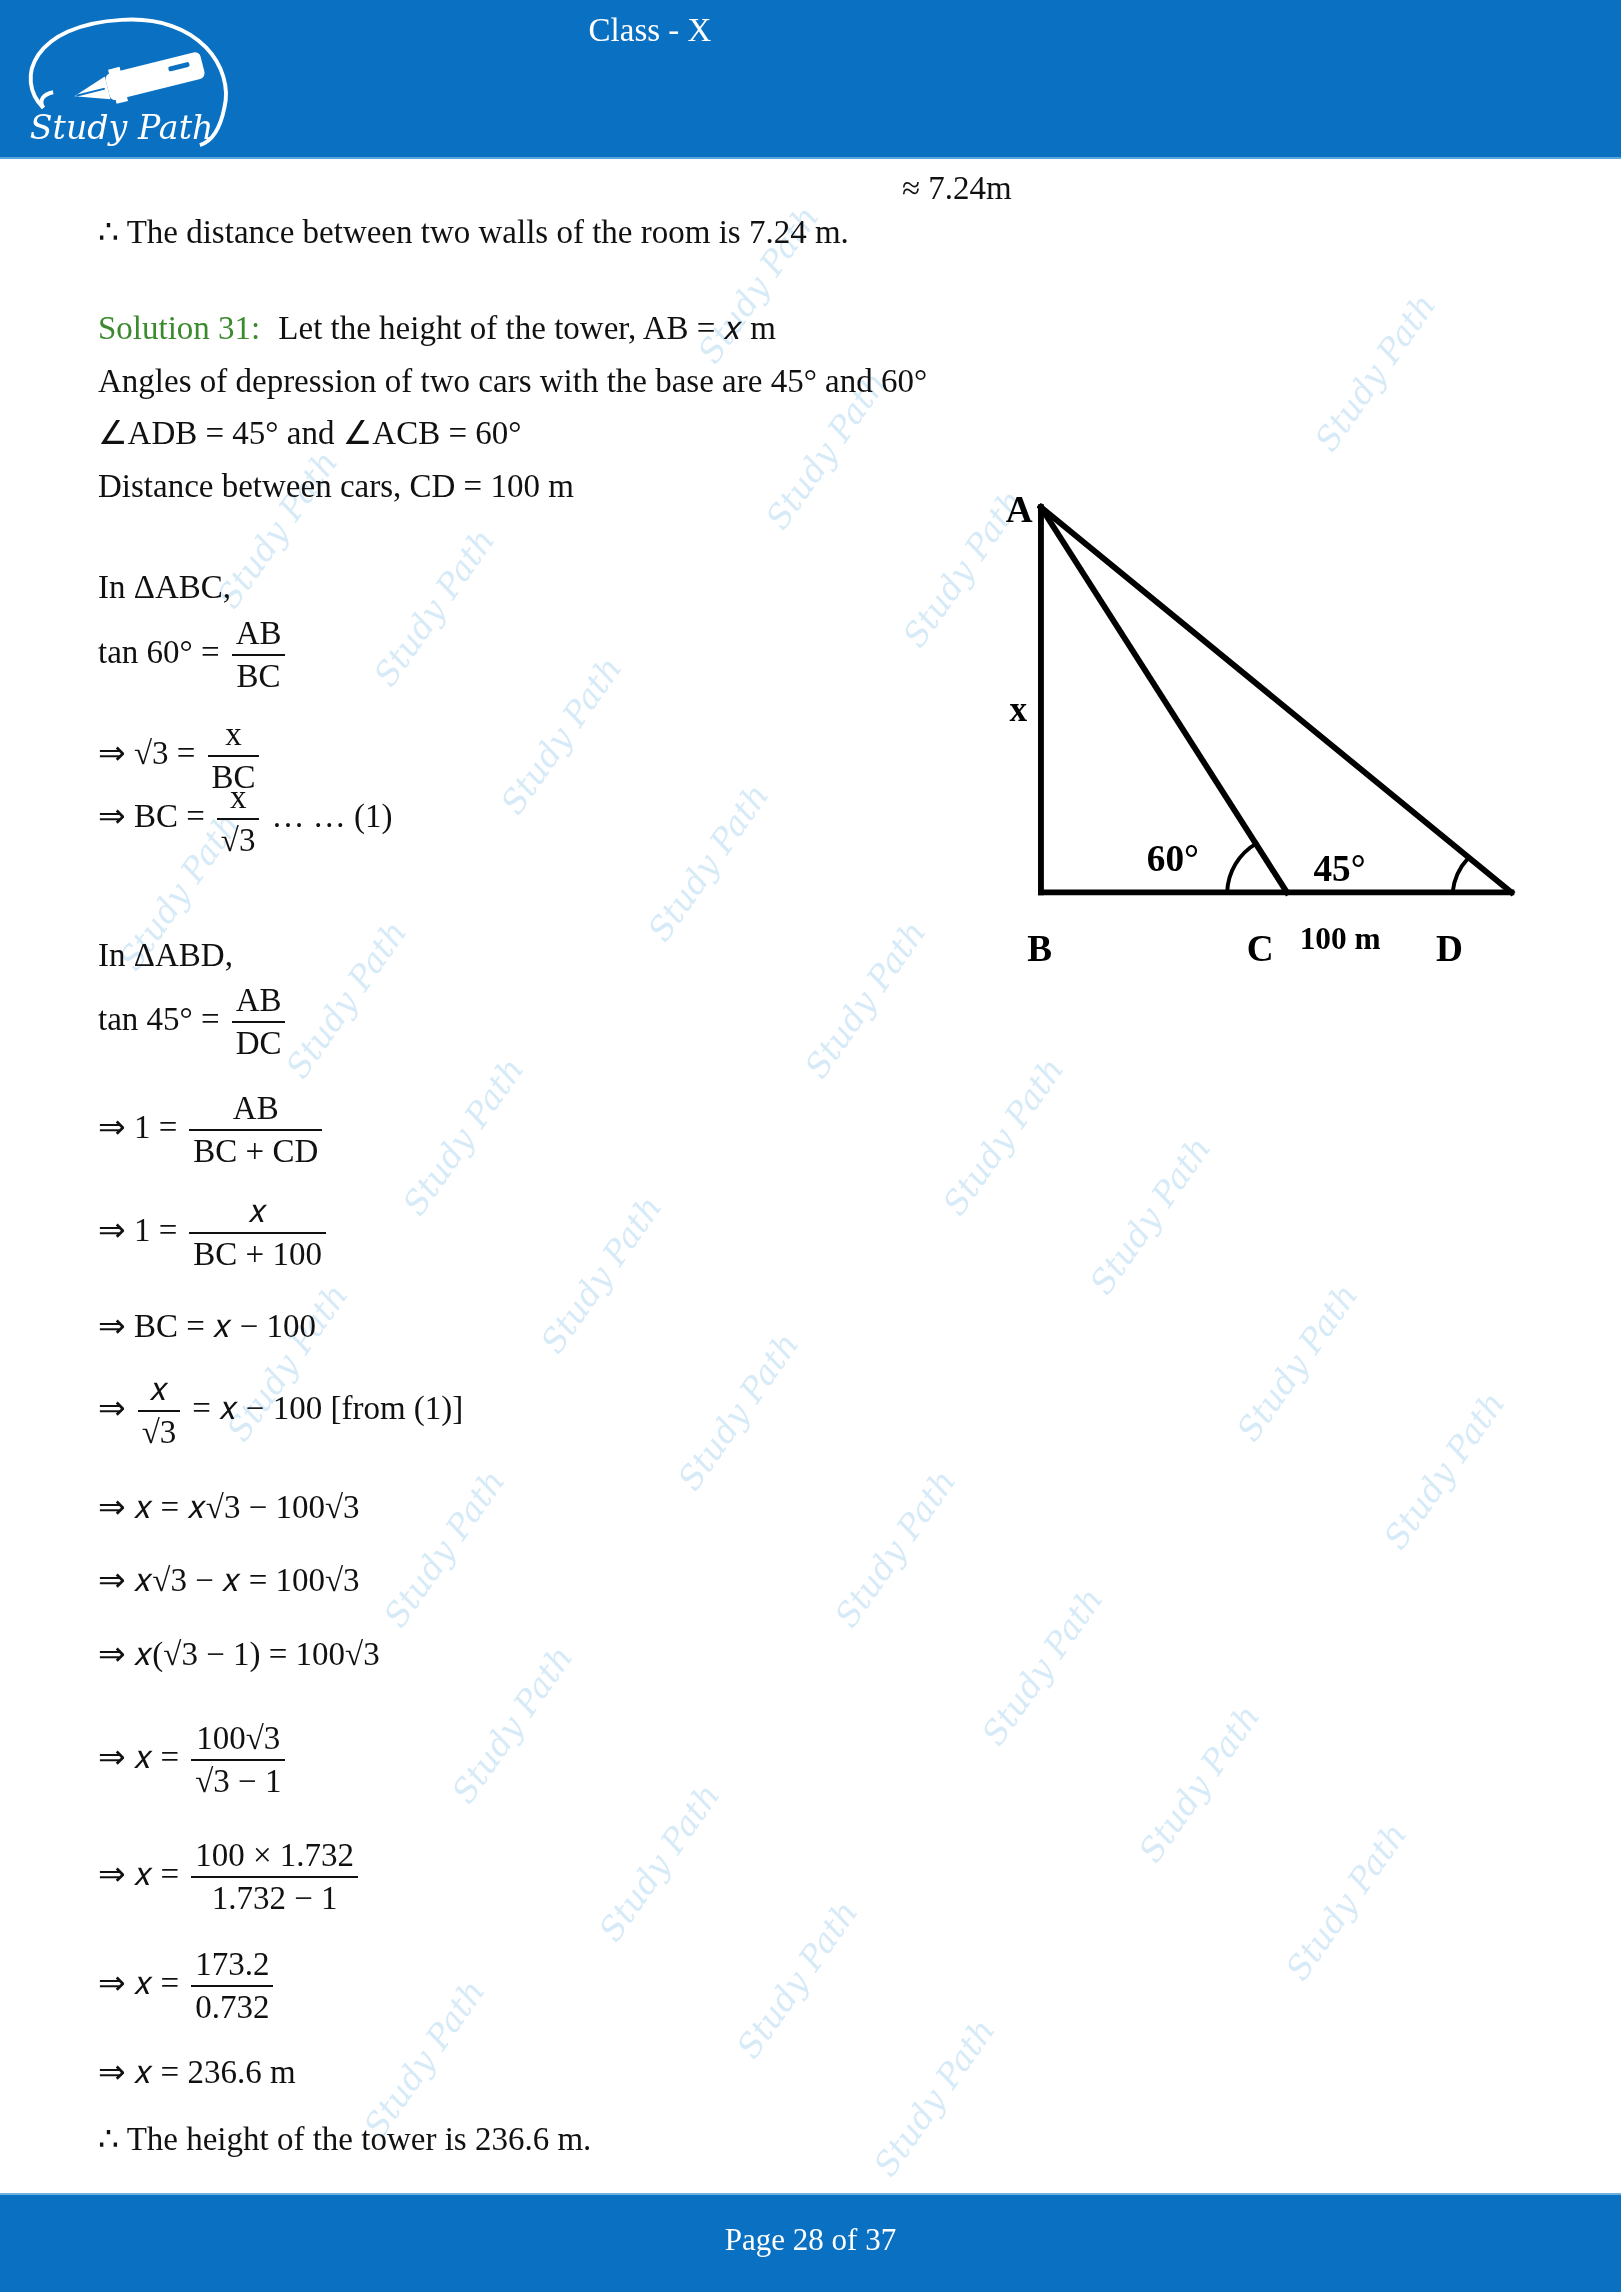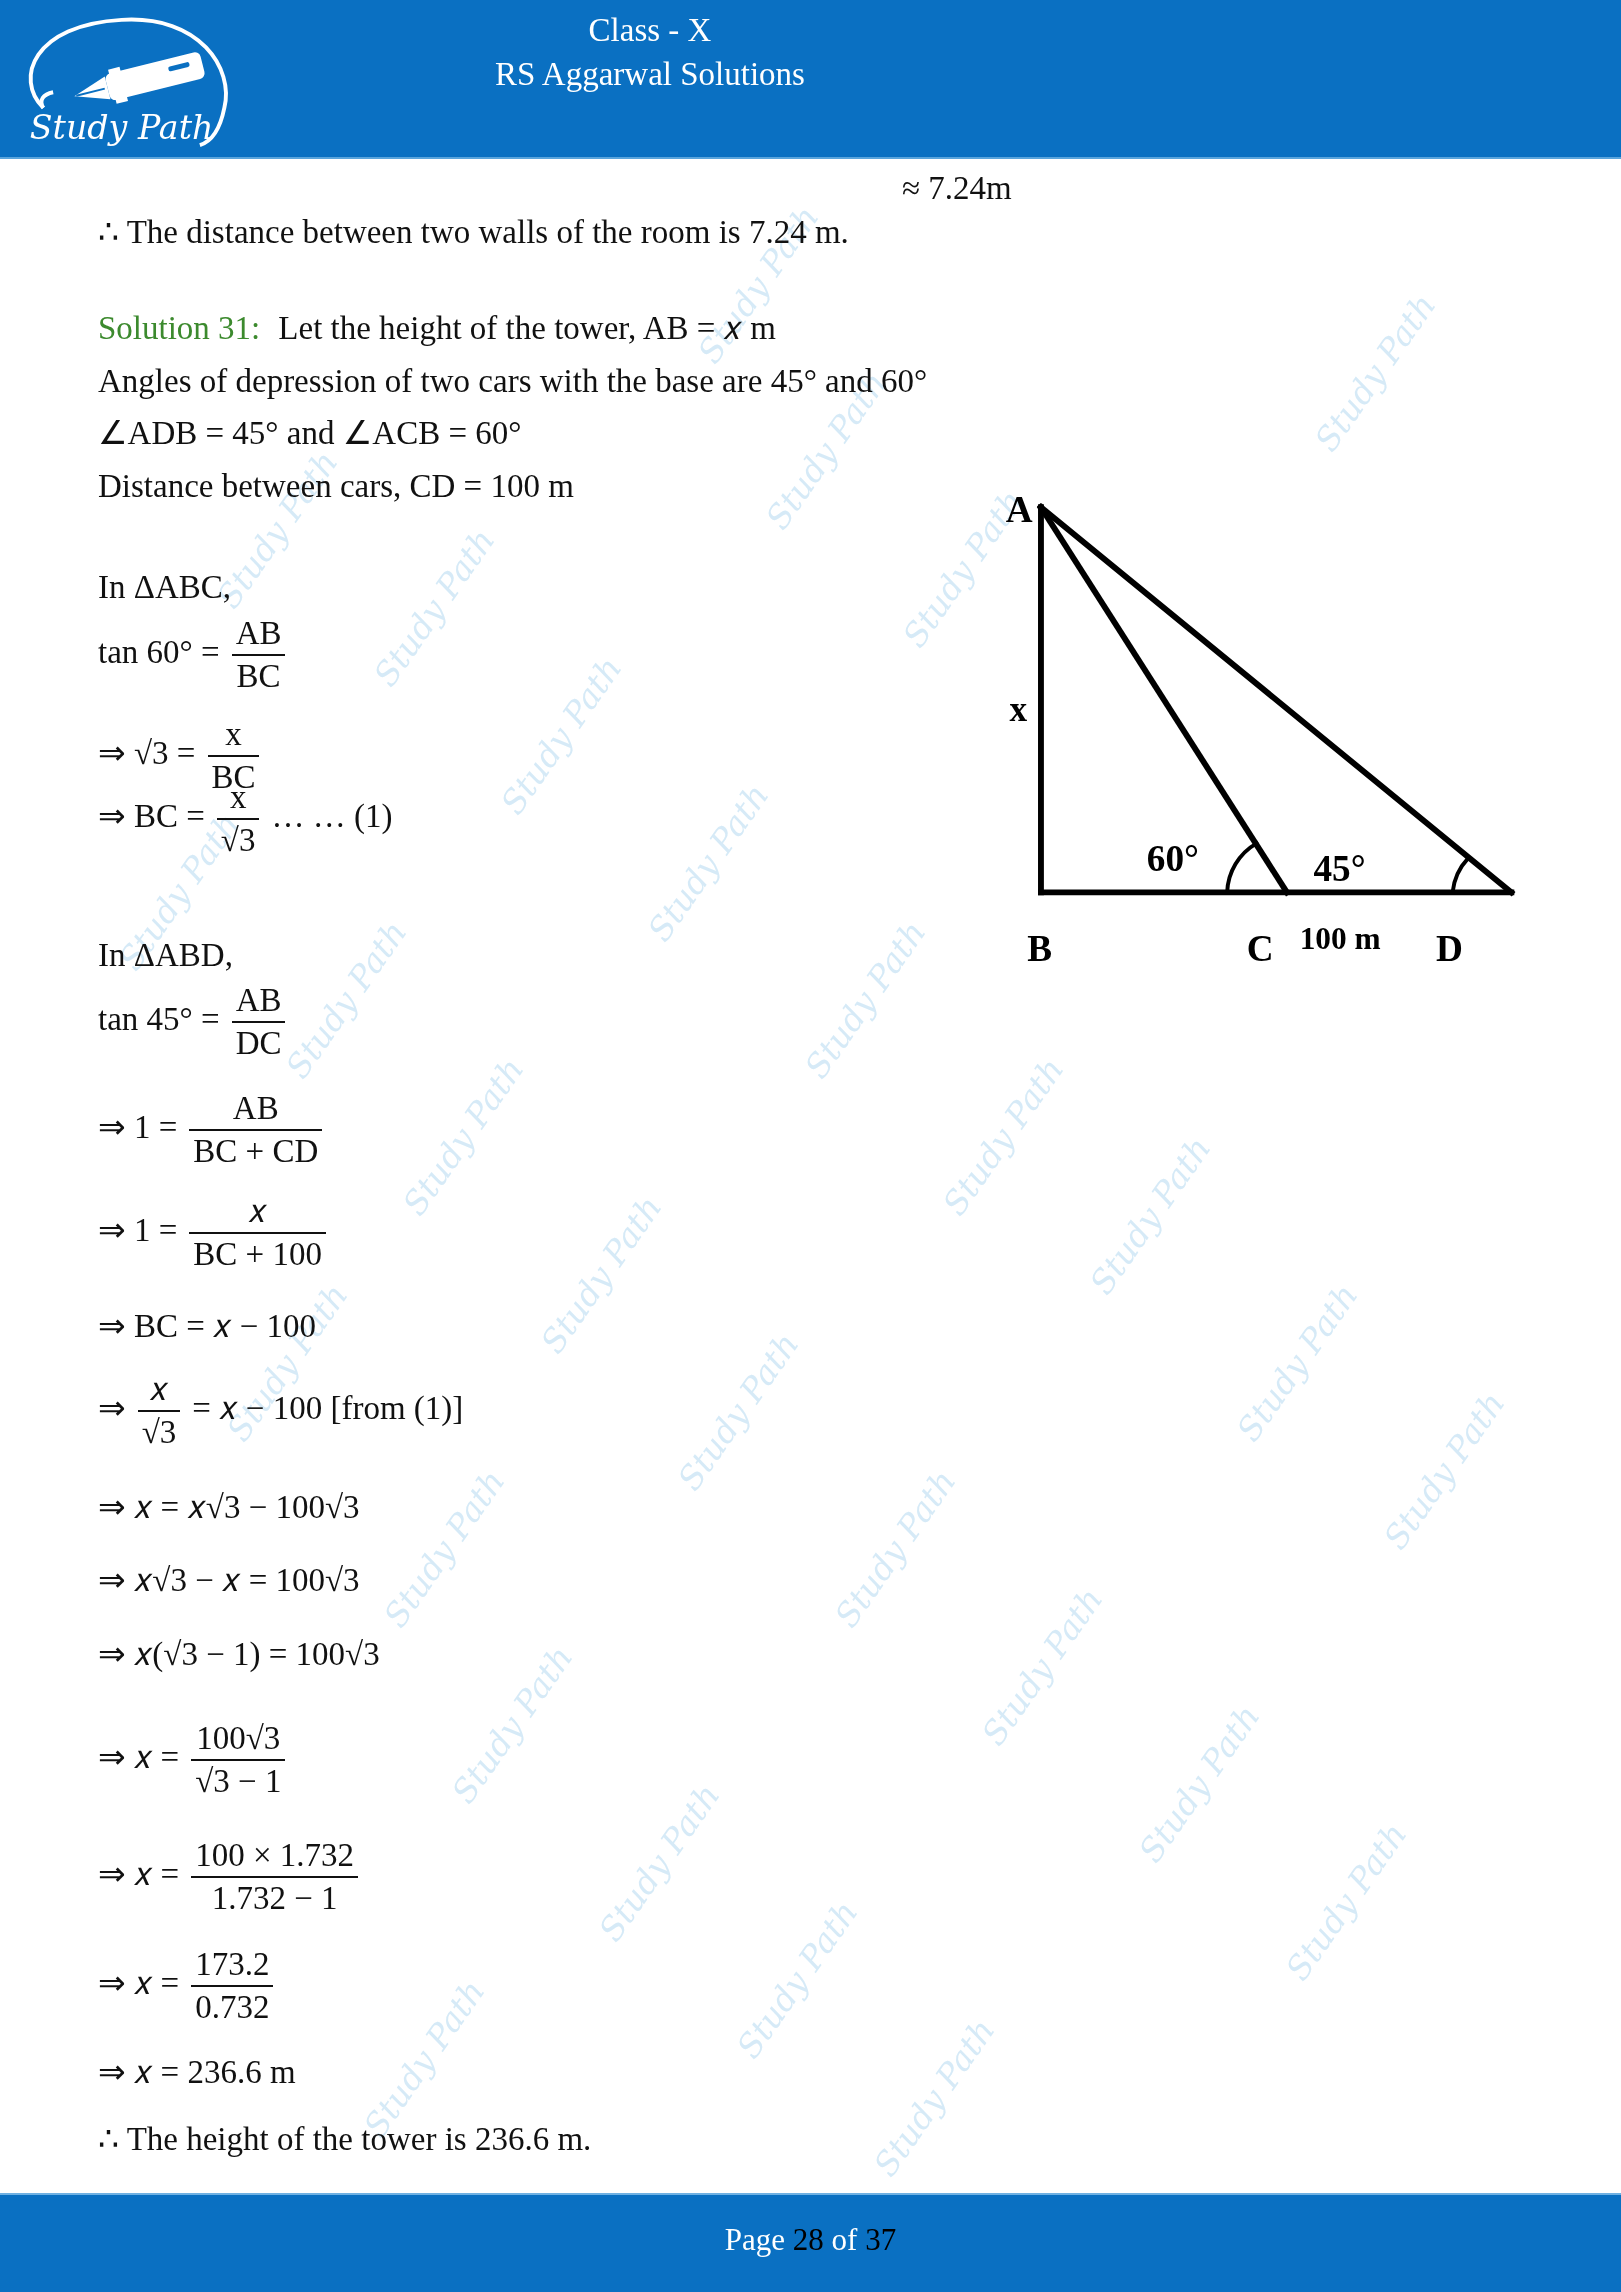--- a/index.html
+++ b/index.html
@@ -21,21 +21,21 @@
   }
   .header-lines div { font-size:33px; line-height:44px; }
   .footer {
     position:absolute; left:0; top:2193px; width:1621px; height:100px;
     background:#0a70c2; border-top:2.9px solid #6fb1e3;
   }
   .footer-text {
     position:absolute; left:0; top:27.4px; width:1621px; text-align:center;
     color:#fff; font-family:"Liberation Serif", serif; font-size:31px;
   }
-  .footer-text .num { color:#000000; }
+  .footer-text .num { color:#ffffff; }
 
   .content { position:absolute; left:98px; top:0; }
   .line {
     position:absolute; left:0; white-space:nowrap;
     font-family:"Liberation Serif", serif; font-size:33px; line-height:39px;
   }
   .sol-label { color:#3c8a2e; }
   .frac {
     display:inline-block; vertical-align:middle; text-align:center;
     margin:0 3.9px;
@@ -61,21 +61,20 @@
       <rect x="95" y="62" width="100" height="28" rx="6" fill="#fff"></rect>
       <rect x="100" y="58" width="12" height="36" fill="#fff"></rect>
       <polygon points="95,64 60,76 95,88" fill="#fff"></polygon>
       <line x1="62" y1="76" x2="92" y2="76" stroke="#0a70c2" stroke-width="2"></line>
       <rect x="160" y="70" width="22" height="5" rx="2" fill="#0a70c2"></rect>
     </g>
     <text x="110" y="132" text-anchor="middle" fill="#fff" font-family="DejaVu Serif, serif" font-style="italic" font-size="34">Study Path</text>
   </svg>
   <div class="header-lines">
     <div>Class - X</div>
-    <div>RS Aggarwal Solutions</div>
   </div>
 </div>
 
 <div>
   <span class="watermark" style="left:667px;top:265px">Study Path</span>
   <span class="watermark" style="left:1284px;top:353px">Study Path</span>
   <span class="watermark" style="left:735px;top:431px">Study Path</span>
   <span class="watermark" style="left:186px;top:510px">Study Path</span>
   <span class="watermark" style="left:872px;top:549px">Study Path</span>
   <span class="watermark" style="left:343px;top:588px">Study Path</span>

